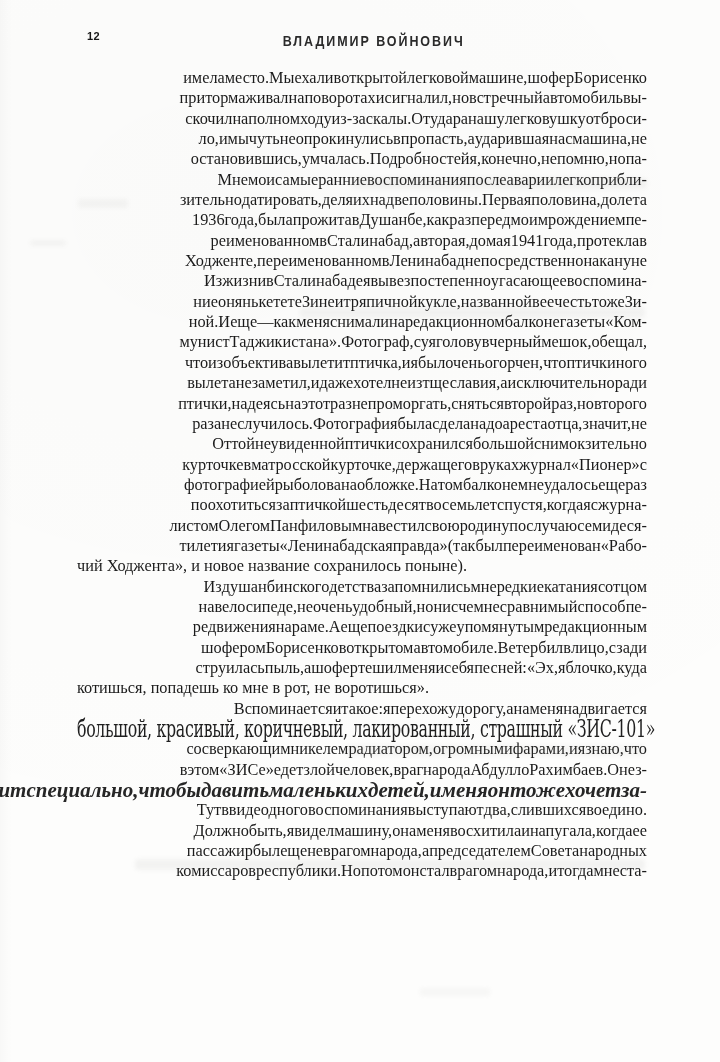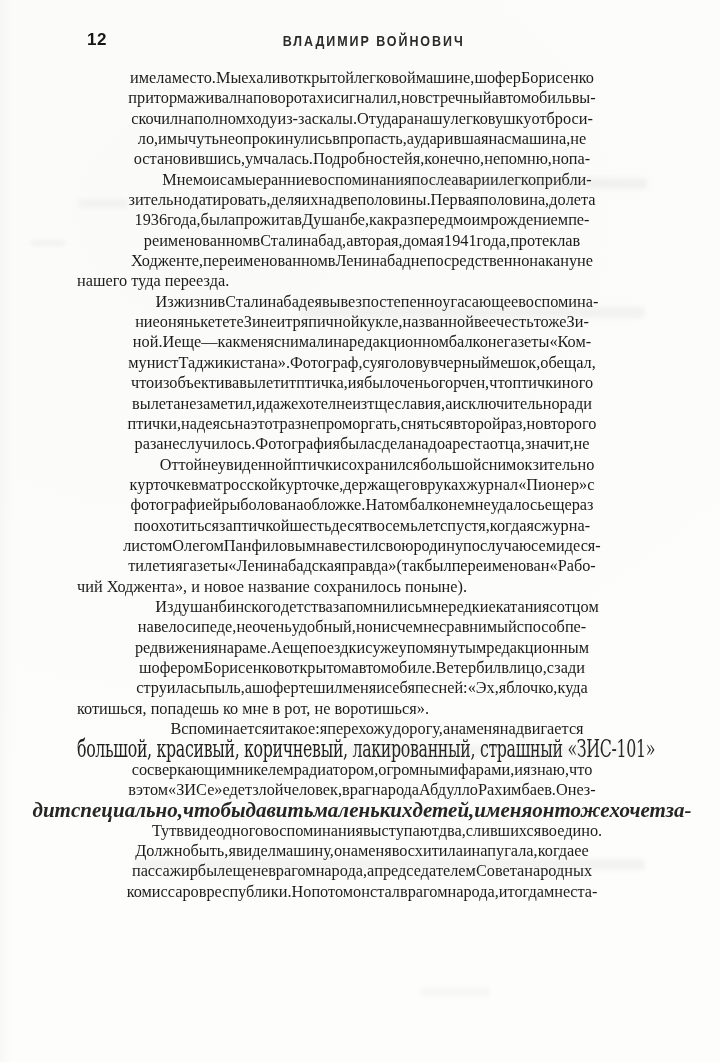--- a/index.html
+++ b/index.html
@@ -15,21 +15,21 @@
   .scan-page {
     position: absolute; inset: 0;
     background:
       radial-gradient(ellipse 900px 700px at 30% 20%, rgba(0,0,0,0.012), rgba(0,0,0,0)),
       linear-gradient(90deg, rgba(0,0,0,0.02) 0px, rgba(0,0,0,0) 12px),
       #fdfdfc;
   }
   .page-number {
     position: absolute; left: 87px; top: 30px;
     font-family: "Liberation Sans", sans-serif;
-    font-weight: bold; font-size: 17px; color: #161616;
+    font-weight: bold; font-size: 11px; color: #161616;
     letter-spacing: 0.5px;
     text-align: right;
   }
   .running-header {
     position: absolute; left: 0; top: 32px; width: 748px;
     text-align: center;
   }
   .running-header .title {
     display: inline-block;
     font-family: "Liberation Sans", sans-serif;
@@ -43,21 +43,21 @@
     position: absolute; left: 77px; top: 68px; width: 570px;
   }
   .paragraph { margin: 0; }
   .line {
     height: 20.35px; line-height: 20.35px;
     font-size: 16.3px;
     white-space: nowrap;
     position: relative;
   }
   
-  .line.just { display: flex; justify-content: center; }
+  .line.just { display: flex; justify-content: flex-end; }
   .line.just span.w { flex: 0 0 auto; }
   .line.indent.just { padding-left: 30px; }
   .line--italic { font-style: italic; font-weight: bold; font-size: 21px; color: #262626; }
   .line--display { overflow: visible; }
   .line--display .disp {
     display: inline-block;
     font-family: "DejaVu Serif", serif;
     font-size: 23.5px; line-height: 20.35px;
     transform-origin: 0 78%;
     white-space: nowrap;
@@ -206,21 +206,20 @@
           <span class="w">в</span>
         </div>
         <div class="line just">
           <span class="w">Ходженте,</span>
           <span class="w">переименованном</span>
           <span class="w">в</span>
           <span class="w">Ленинабад</span>
           <span class="w">непосредственно</span>
           <span class="w">накануне</span>
         </div>
-        <div class="line plain">нашего туда переезда.</div>
       </div>
       <div class="paragraph">
         <div class="line indent just">
           <span class="w">Из</span>
           <span class="w">жизни</span>
           <span class="w">в</span>
           <span class="w">Сталинабаде</span>
           <span class="w">я</span>
           <span class="w">вывез</span>
           <span class="w">постепенно</span>

